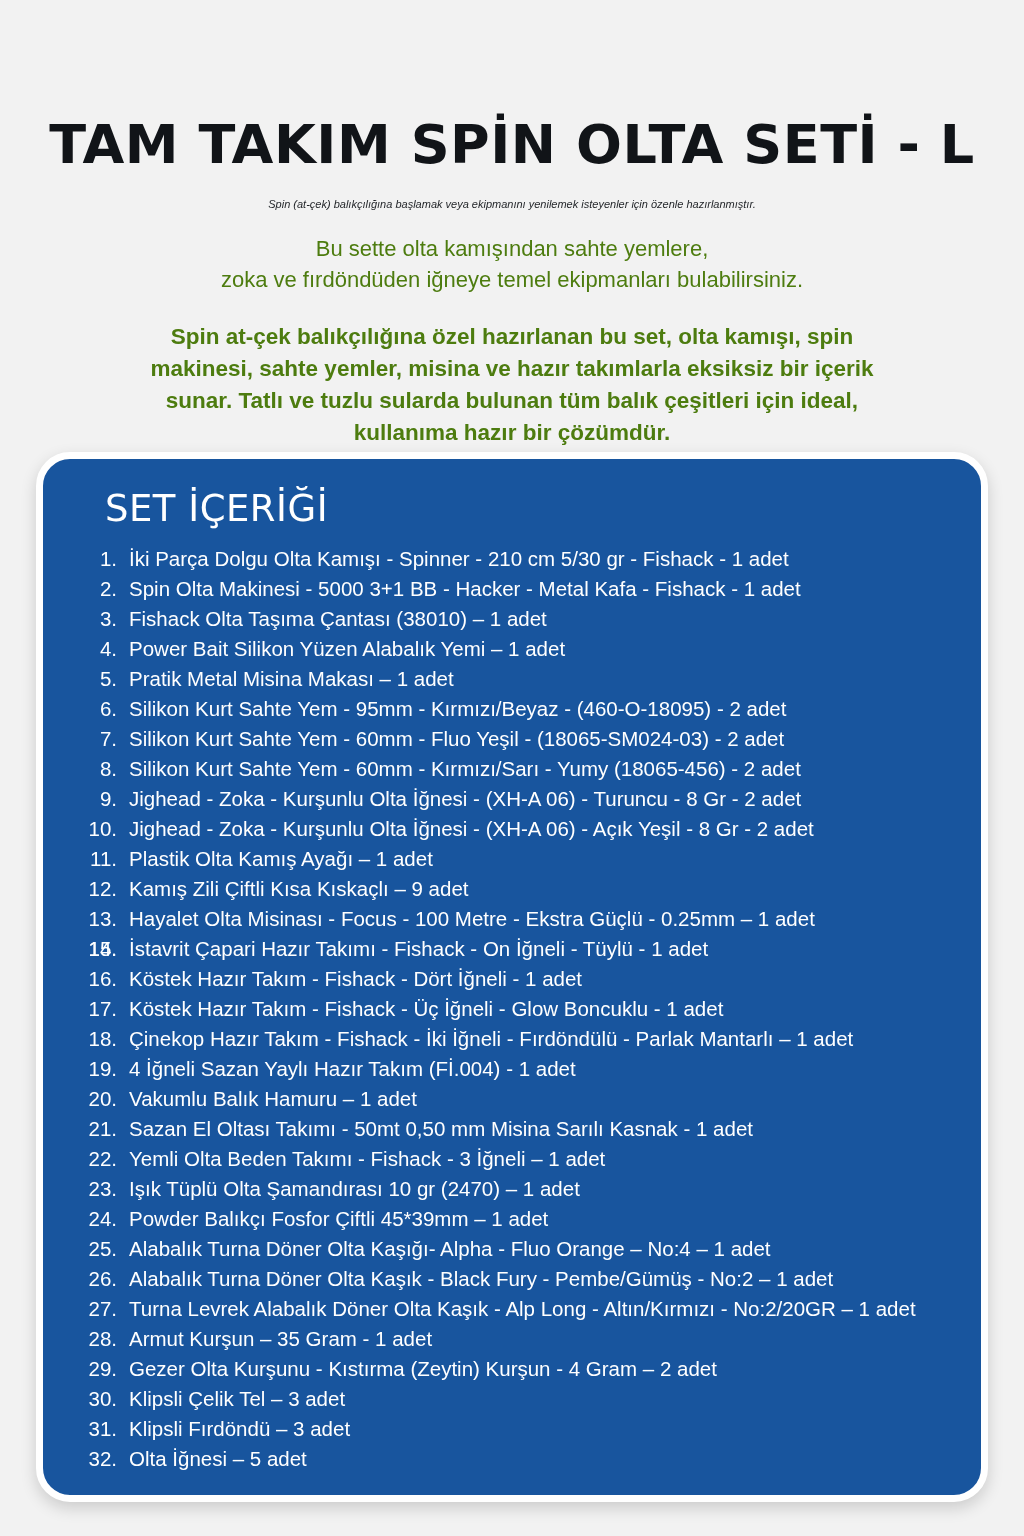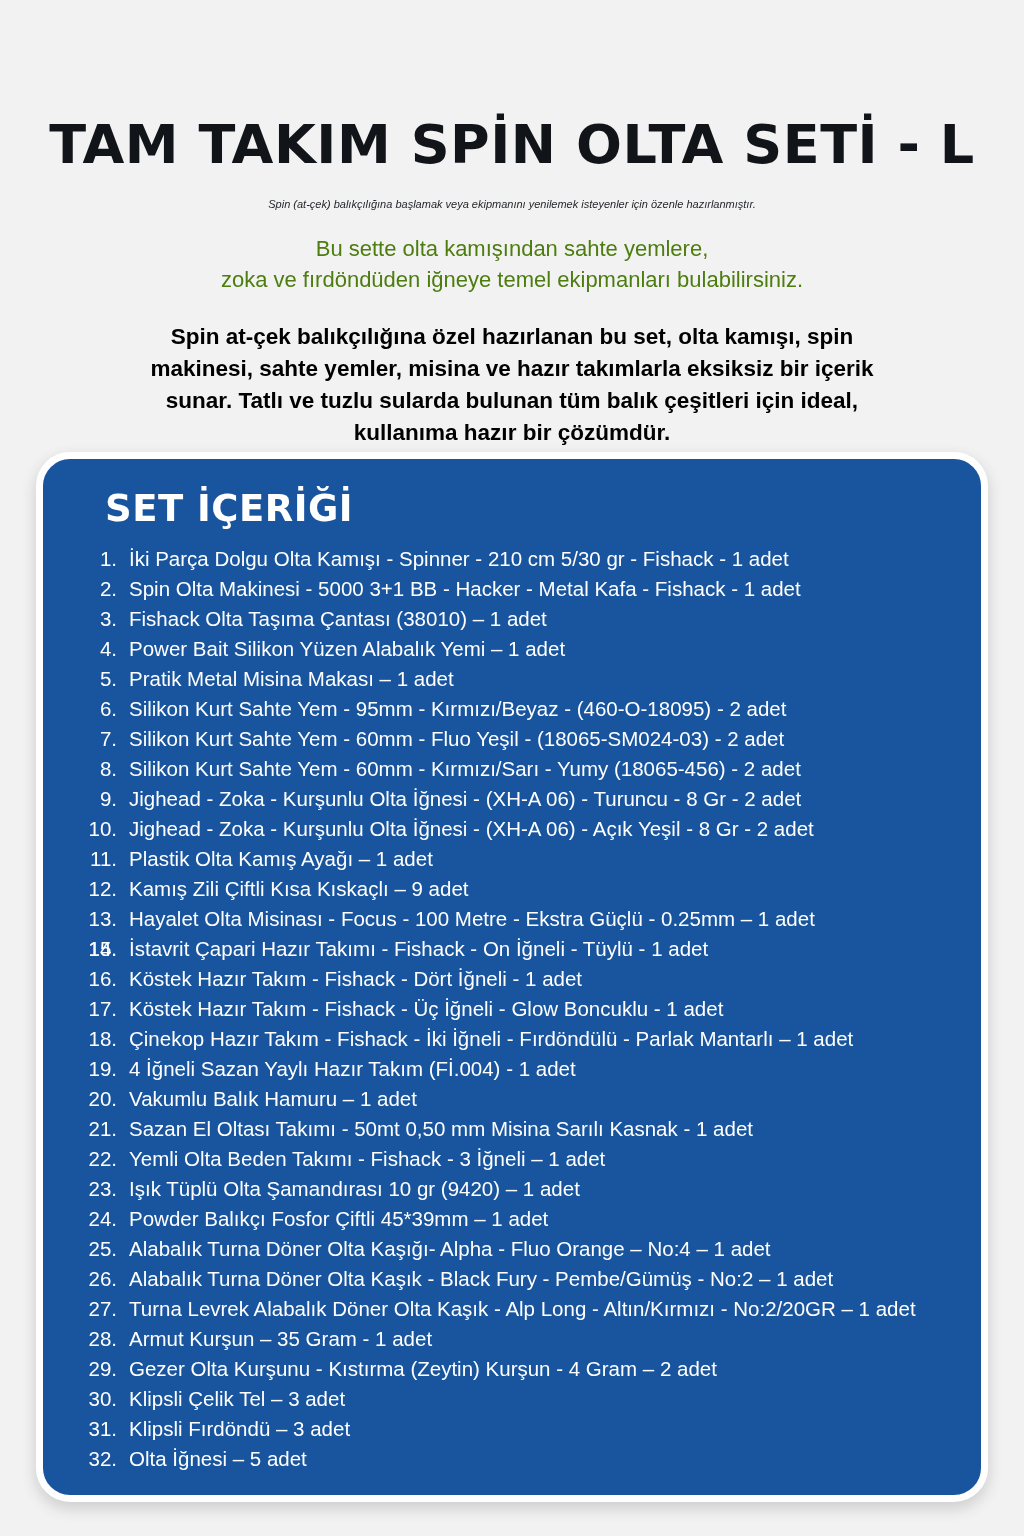--- a/index.html
+++ b/index.html
@@ -48,21 +48,21 @@
     color: #4d7c0f;
     line-height: 1.42;
     text-align: center;
   }
 
   .bold-block {
     margin: 26px auto 0 auto;
     max-width: 790px;
     font-size: 22.5px;
     font-weight: bold;
-    color: #000000;
+    color: #4d7c0f;
     line-height: 1.42;
   }
 
   
   .card-wrap {
     position: absolute;
     left: 36px;
     top: 452px;
     width: 952px;
     height: 1050px;
@@ -75,21 +75,21 @@
     border-radius: 34px;
     border: 7px solid #ffffff;
     box-sizing: border-box;
     box-shadow: 0 6px 16px rgba(0,0,0,0.16);
     overflow: hidden;
   }
 
   .card-title {
     font-family: "DejaVu Sans", sans-serif;
     font-size: 37px;
-    font-weight: bold;
+    font-weight: normal;
     color: #ffffff;
     letter-spacing: 0.5px;
     margin: 28px 12px 0 62px;
   }
 
   .set-list {
     list-style: none;
     margin: 14px 0 0 0;
     padding: 0 30px 0 0;
     counter-reset: setitem;
@@ -143,21 +143,21 @@
         <li><span class="num">13.</span><span>Hayalet Olta Misinası - Focus - 100 Metre - Ekstra Güçlü - 0.25mm – 1 adet</span></li>
         <li><span class="num">14.</span></li>
         <li><span class="num">15.</span><span>İstavrit Çapari Hazır Takımı - Fishack - On İğneli - Tüylü - 1 adet</span></li>
         <li><span class="num">16.</span><span>Köstek Hazır Takım - Fishack - Dört İğneli - 1 adet</span></li>
         <li><span class="num">17.</span><span>Köstek Hazır Takım - Fishack - Üç İğneli - Glow Boncuklu - 1 adet</span></li>
         <li><span class="num">18.</span><span>Çinekop Hazır Takım - Fishack - İki İğneli - Fırdöndülü - Parlak Mantarlı  – 1 adet</span></li>
         <li><span class="num">19.</span><span>4 İğneli Sazan Yaylı Hazır Takım (Fİ.004) - 1 adet</span></li>
         <li><span class="num">20.</span><span>Vakumlu Balık Hamuru – 1 adet</span></li>
         <li><span class="num">21.</span><span>Sazan El Oltası Takımı - 50mt 0,50 mm Misina Sarılı Kasnak - 1 adet</span></li>
         <li><span class="num">22.</span><span>Yemli Olta Beden Takımı - Fishack - 3 İğneli – 1 adet</span></li>
-        <li><span class="num">23.</span><span>Işık Tüplü Olta Şamandırası 10 gr (9420) – 1 adet</span></li>
+        <li><span class="num">23.</span><span>Işık Tüplü Olta Şamandırası 10 gr (2470) – 1 adet</span></li>
         <li><span class="num">24.</span><span>Powder Balıkçı Fosfor Çiftli 45*39mm – 1 adet</span></li>
         <li><span class="num">25.</span><span>Alabalık Turna Döner Olta Kaşığı- Alpha - Fluo Orange – No:4 – 1 adet</span></li>
         <li><span class="num">26.</span><span>Alabalık Turna Döner Olta Kaşık - Black Fury - Pembe/Gümüş - No:2 – 1 adet</span></li>
         <li><span class="num">27.</span><span>Turna Levrek Alabalık Döner Olta Kaşık - Alp Long - Altın/Kırmızı - No:2/20GR – 1 adet</span></li>
         <li><span class="num">28.</span><span>Armut Kurşun  – 35 Gram - 1 adet</span></li>
         <li><span class="num">29.</span><span>Gezer Olta Kurşunu - Kıstırma (Zeytin) Kurşun - 4 Gram – 2 adet</span></li>
         <li><span class="num">30.</span><span>Klipsli Çelik Tel – 3 adet</span></li>
         <li><span class="num">31.</span><span>Klipsli Fırdöndü – 3 adet</span></li>
         <li><span class="num">32.</span><span>Olta İğnesi – 5 adet</span></li>
       </ol>

